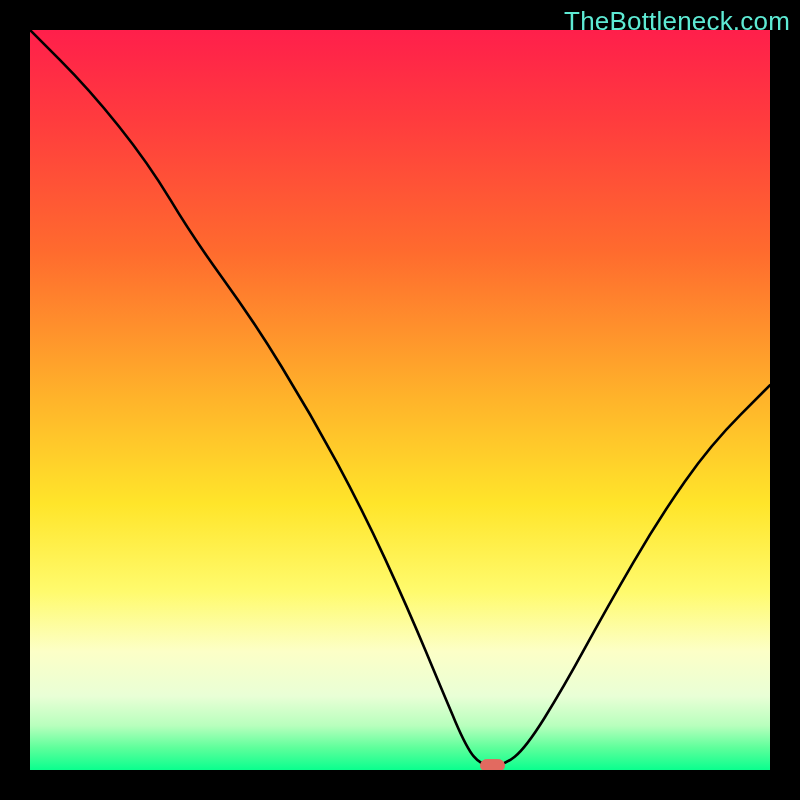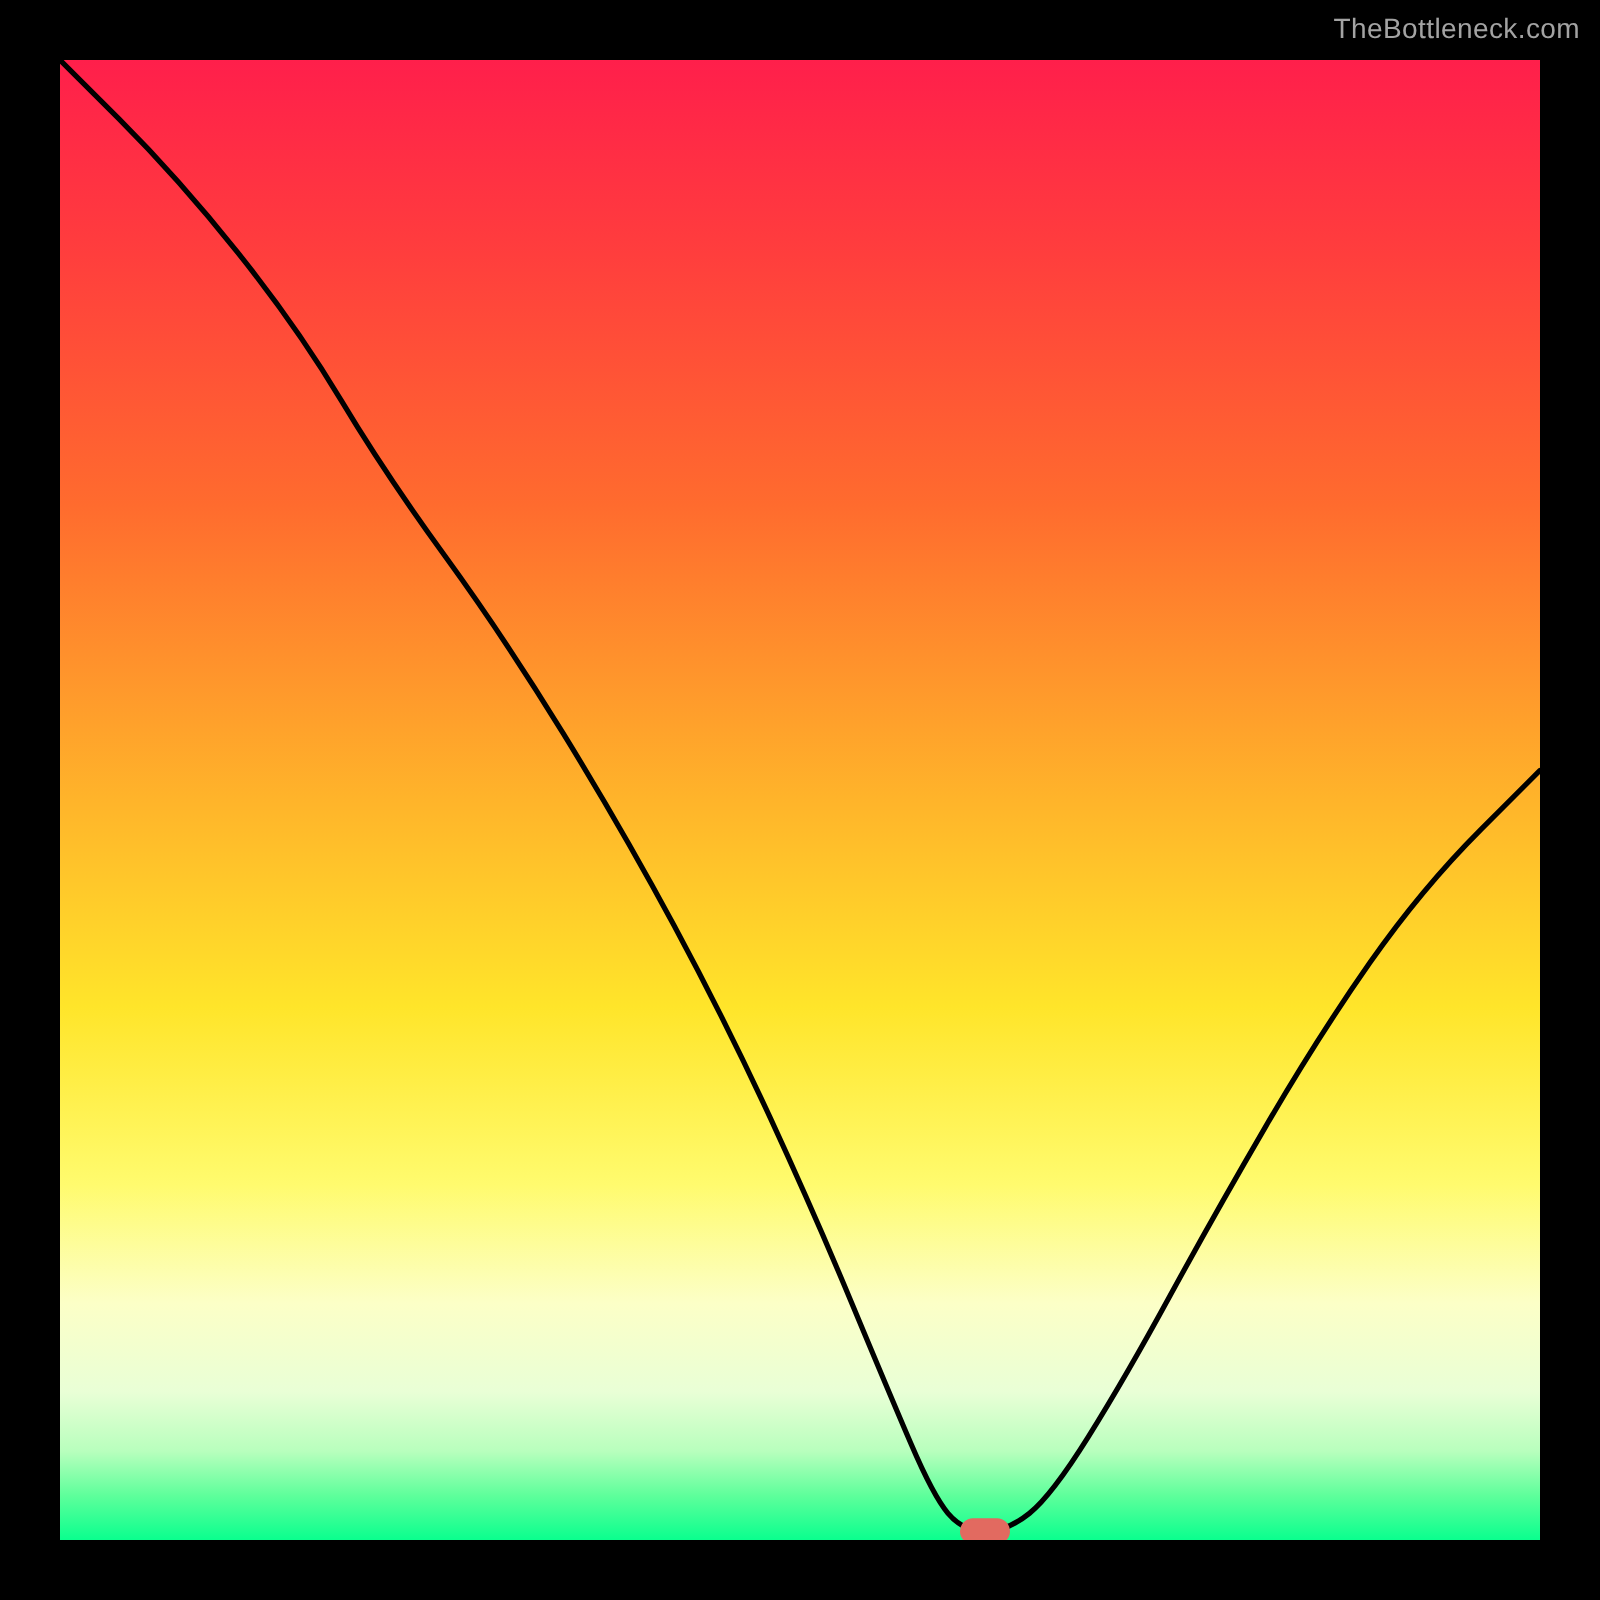--- a/index.html
+++ b/index.html
@@ -45,22 +45,22 @@
   }
   
   .curve-svg {
     position: absolute;
     inset: 0;
   }
   .attribution {
     position: absolute;
     top: 6px;
     right: 10px;
-    color: #a3a3a3;
-    font-size: 14px;
+    color: #5eead4;
+    font-size: 26px;
     letter-spacing: 0.2px;
     font-weight: 500;
   }
 </style>
 </head>
 <body>
 
 <div class="stage">
 
   <div class="attribution">TheBottleneck.com</div>

